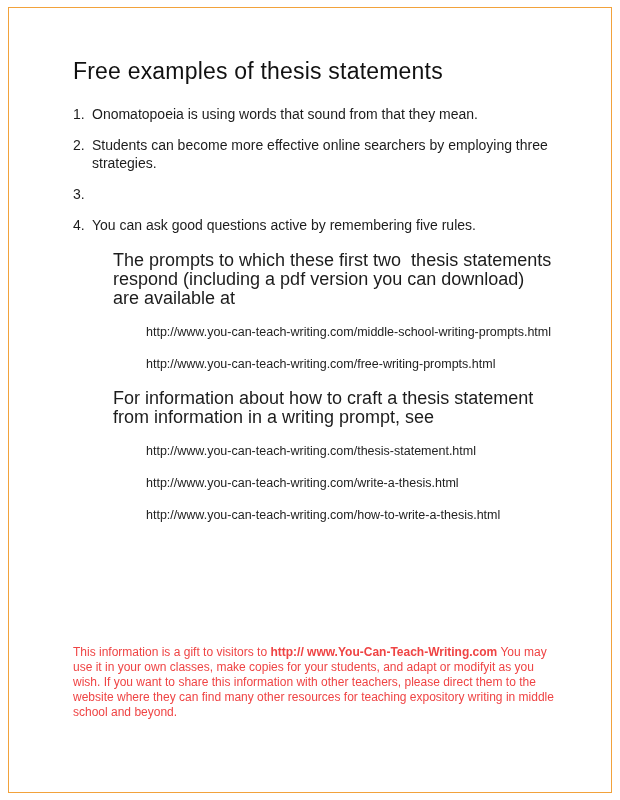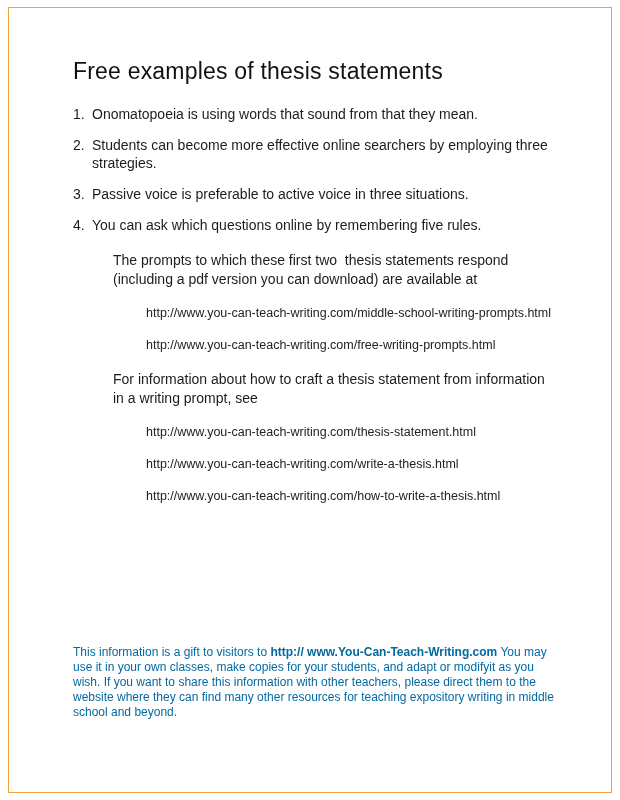--- a/index.html
+++ b/index.html
@@ -45,39 +45,39 @@
     flex: 0 0 19px;
     width: 19px;
   }
   .li .txt {
     max-width: 458px;
   }
   .section { margin: 0; }
   .para {
     margin: 17px 0 0 40px;
     max-width: 442px;
-    font-size: 14px;
+    font-size: 18px;
     line-height: 19px;
     white-space: pre-wrap;
   }
   .url {
     margin: 17px 0 0 73px;
     font-size: 12.5px;
     line-height: 15px;
     color: #222222;
   }
   .footer {
     position: absolute;
     left: 64px;
     bottom: 72px;
     width: 484px;
     font-size: 12px;
     line-height: 15px;
     margin: 0;
-    color: #0369a1;
+    color: #ef4444;
   }
   .footer b { font-weight: bold; }
 </style>
 </head>
 <body>
 
 <div class="sheet">
 
   <h1 class="title">Free examples of thesis statements</h1>
 
@@ -85,25 +85,24 @@
     <div class="li">
       <span class="num">1.</span>
       <span class="txt">Onomatopoeia is using words that sound from that they mean.</span>
     </div>
     <div class="li">
       <span class="num">2.</span>
       <span class="txt">Students can become more effective online searchers by employing three strategies.</span>
     </div>
     <div class="li">
       <span class="num">3.</span>
-      <span class="txt">Passive voice is preferable to active voice in three situations.</span>
     </div>
     <div class="li">
       <span class="num">4.</span>
-      <span class="txt">You can ask which questions online by remembering five rules.</span>
+      <span class="txt">You can ask good questions active by remembering five rules.</span>
     </div>
   </div>
 
   <div class="section">
     <p class="para">The prompts to which these first two  thesis statements respond (including a pdf version you can download) are available at</p>
     <p class="url">http://www.you-can-teach-writing.com/middle-school-writing-prompts.html</p>
   </div>
 
   <div class="section">
     <p class="url">http://www.you-can-teach-writing.com/free-writing-prompts.html</p>

